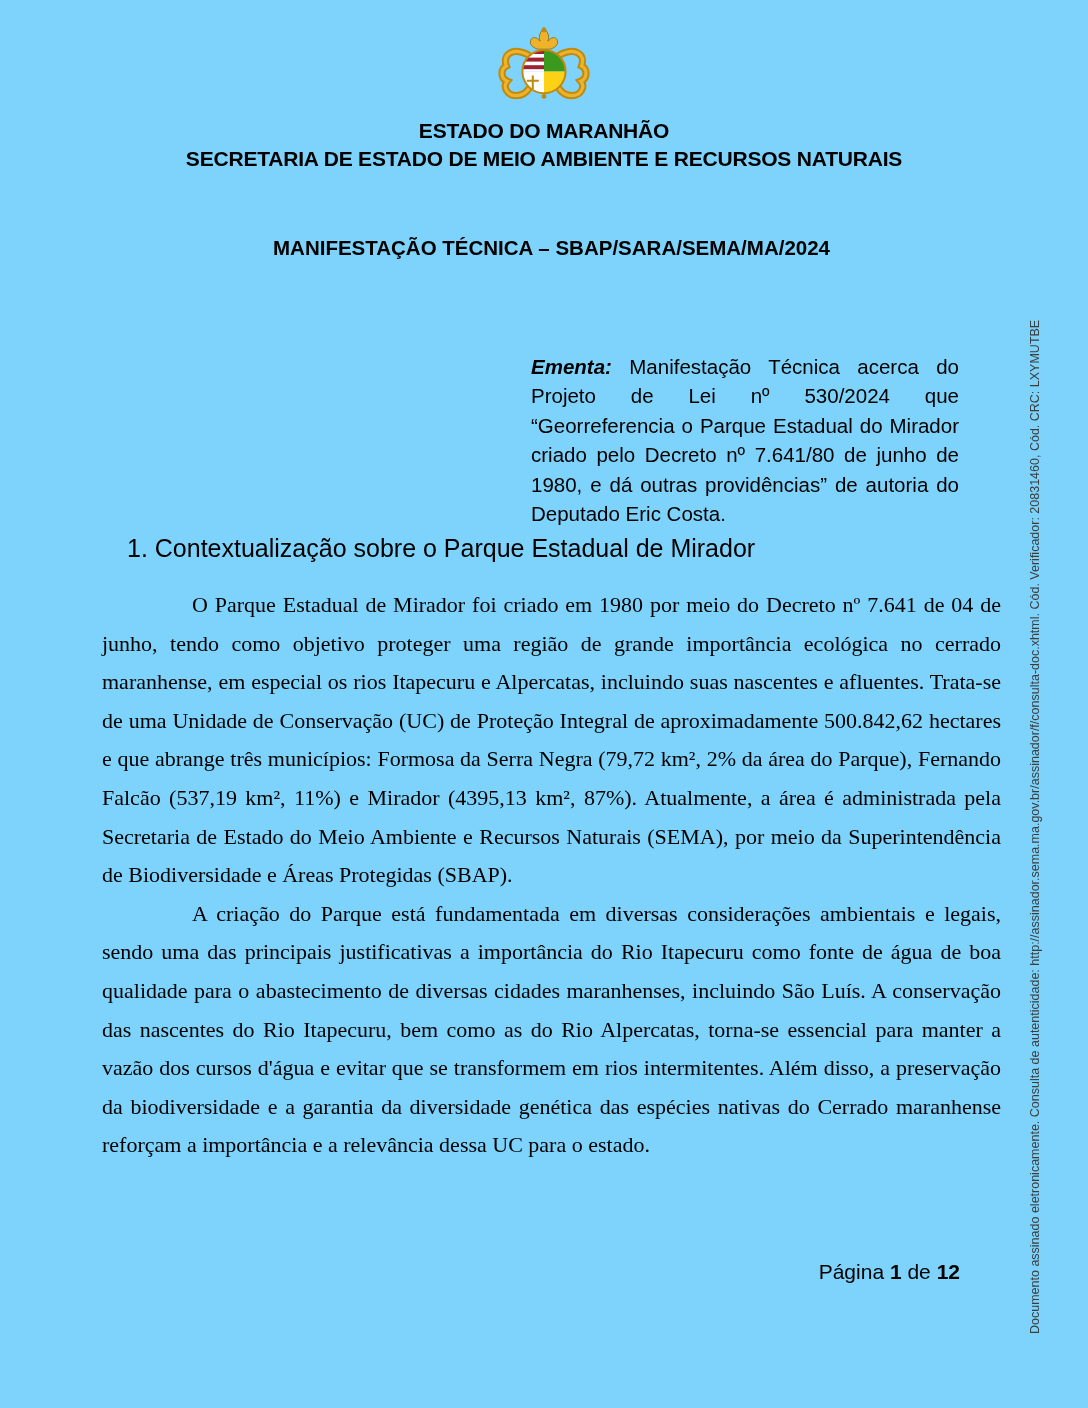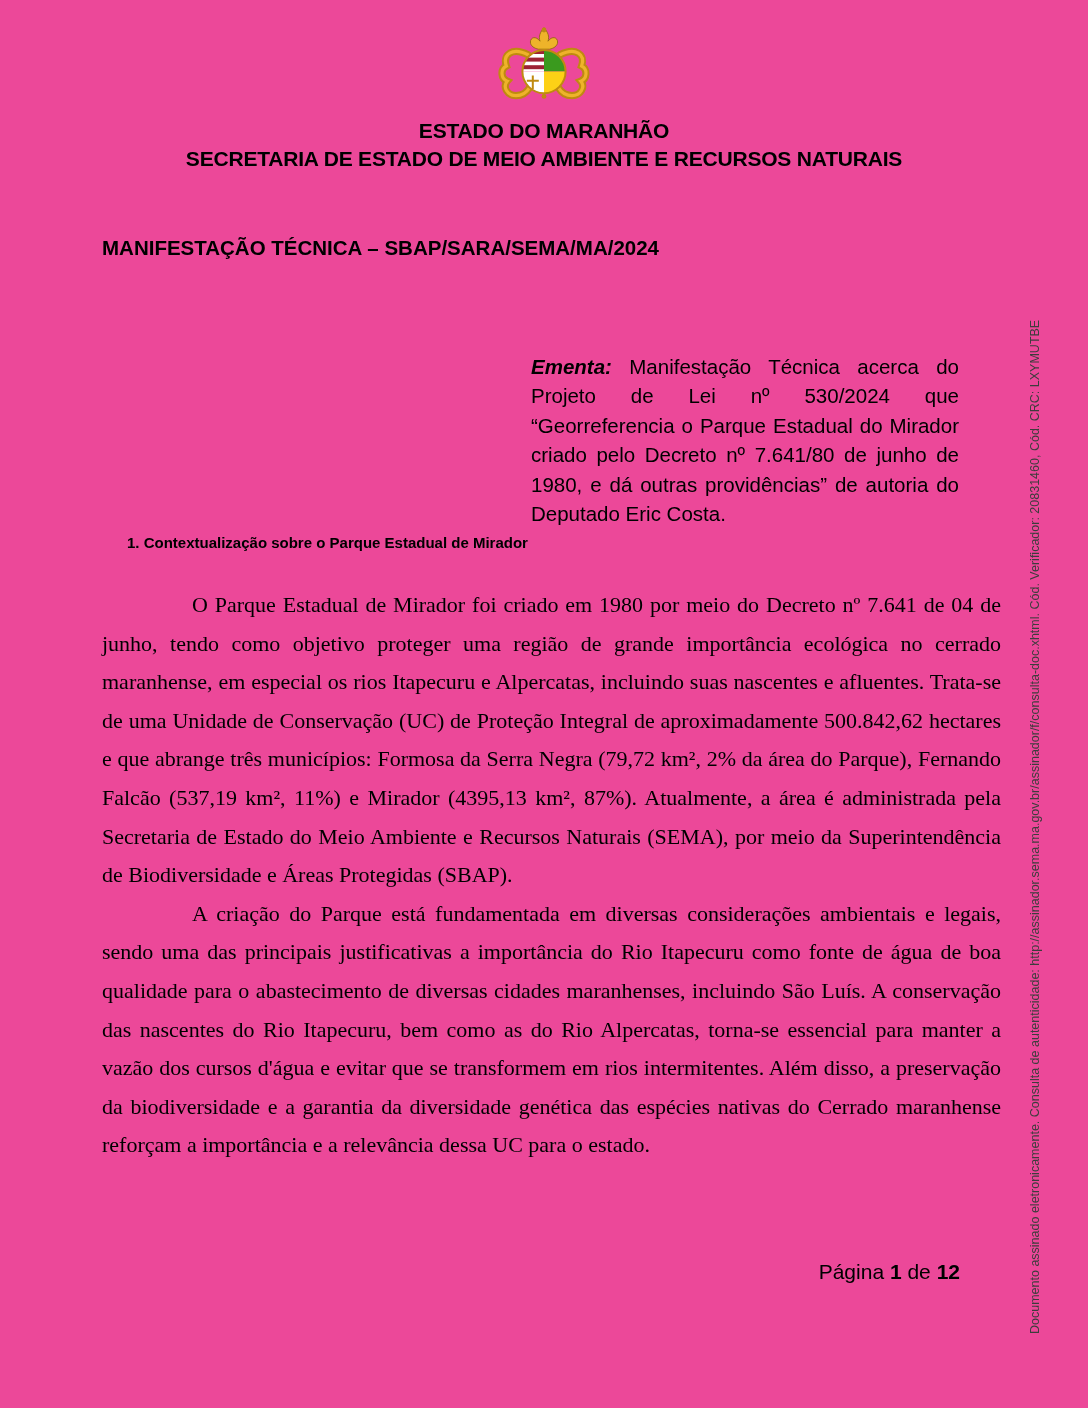--- a/index.html
+++ b/index.html
@@ -1,42 +1,42 @@
 <!DOCTYPE html>
 <html lang="pt"><head>
 <meta charset="utf-8">
 <style>
   html,body { margin:0; padding:0; background:#ffffff; }
   .page {
     position:relative;
     width:1088px; height:1408px;
-    background:#ec4899;
+    background:#7dd3fc;
     font-family:"Liberation Sans","DejaVu Sans",sans-serif;
     color:#000;
     overflow:hidden;
   }
   
   .header { position:absolute; top:26px; left:0; right:0; text-align:center; }
   .logo-wrap { display:block; margin:0 auto 11px auto; width:100px; height:80px; }
   .org-line { font-weight:bold; font-size:21px; line-height:28px; letter-spacing:-0.2px; }
   
   .doc-title {
     position:absolute; top:236px; left:102px; width:899px;
-    text-align:left; font-weight:bold; font-size:20.5px;
+    text-align:center; font-weight:bold; font-size:20.5px;
   }
   
   .ementa {
     position:absolute; top:331px; left:531px; width:428px;
     text-align:justify; font-size:20.5px; line-height:29.5px;
   }
   .ementa b { font-weight:bold;font-style:italic; }
   
   .section-heading {
     position:absolute; top:534px; left:127px;
-    font-weight:bold; font-size:15px;
+    font-weight:normal; font-size:25px;
   }
   
   .body-copy { position:absolute; top:586px; left:102px; width:899px; }
   .body-copy p {
     margin:0; text-align:justify; text-indent:90px;
     font-size:22px; line-height:38.6px;font-family:Liberation Serif, serif;
   }
   
   .page-footer {
     position:absolute; top:1260px; left:102px; width:858px;

